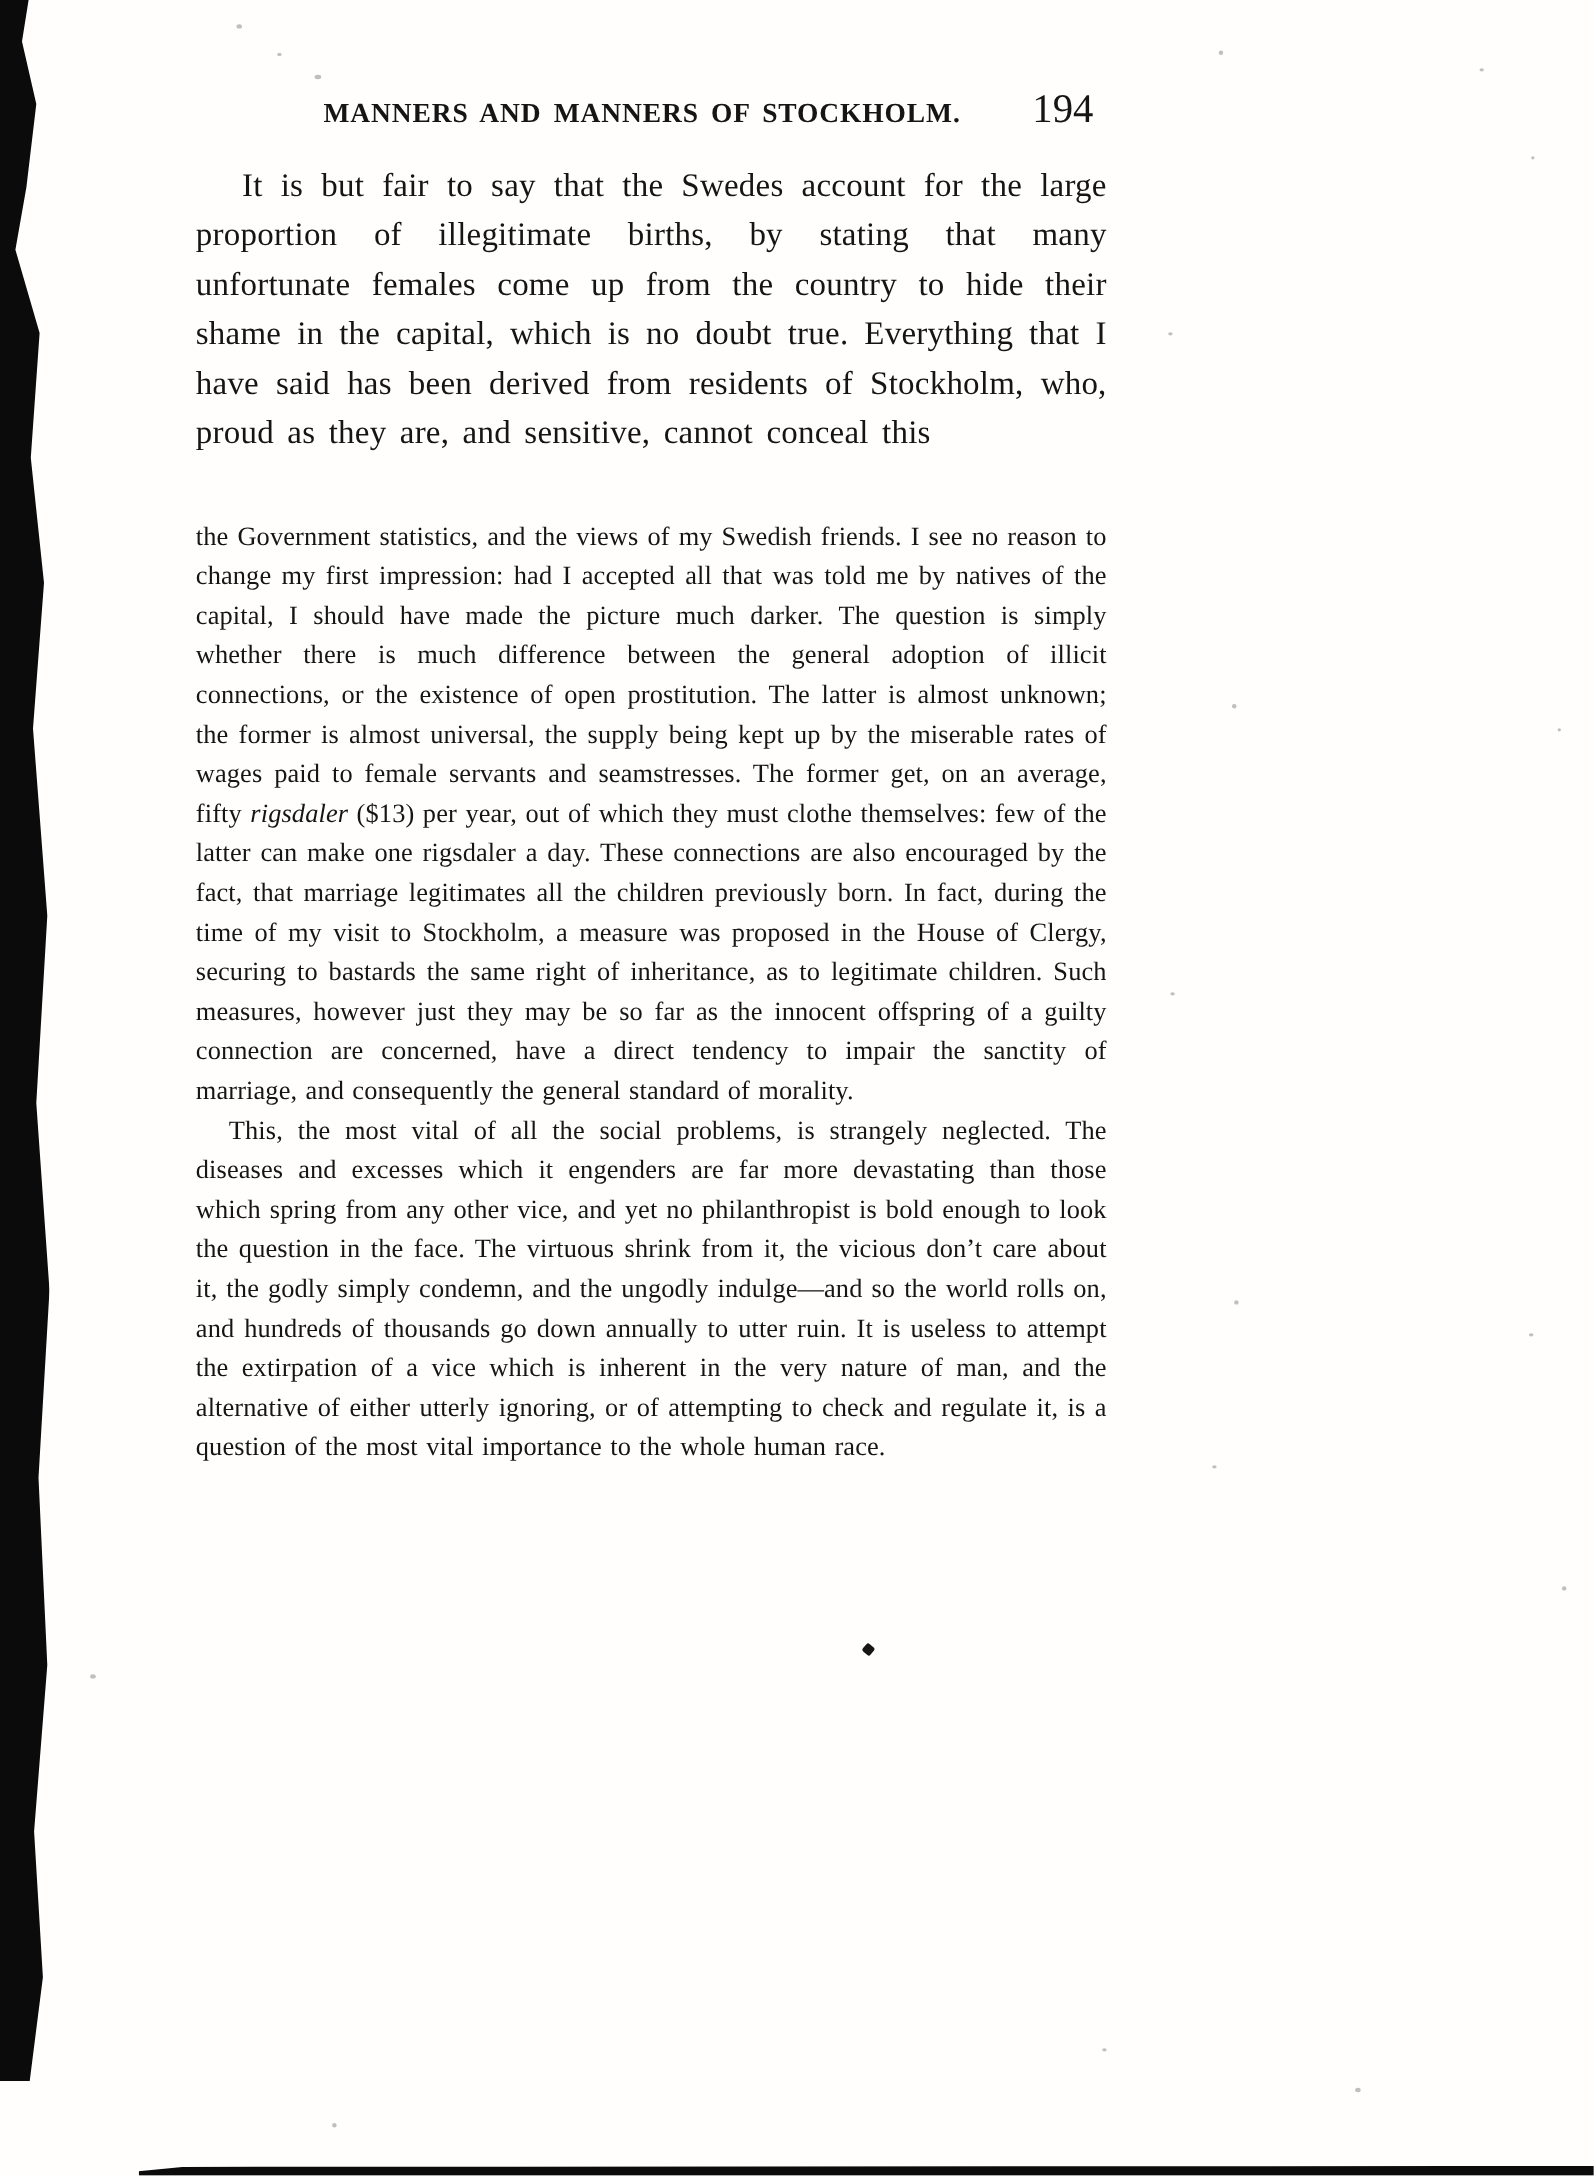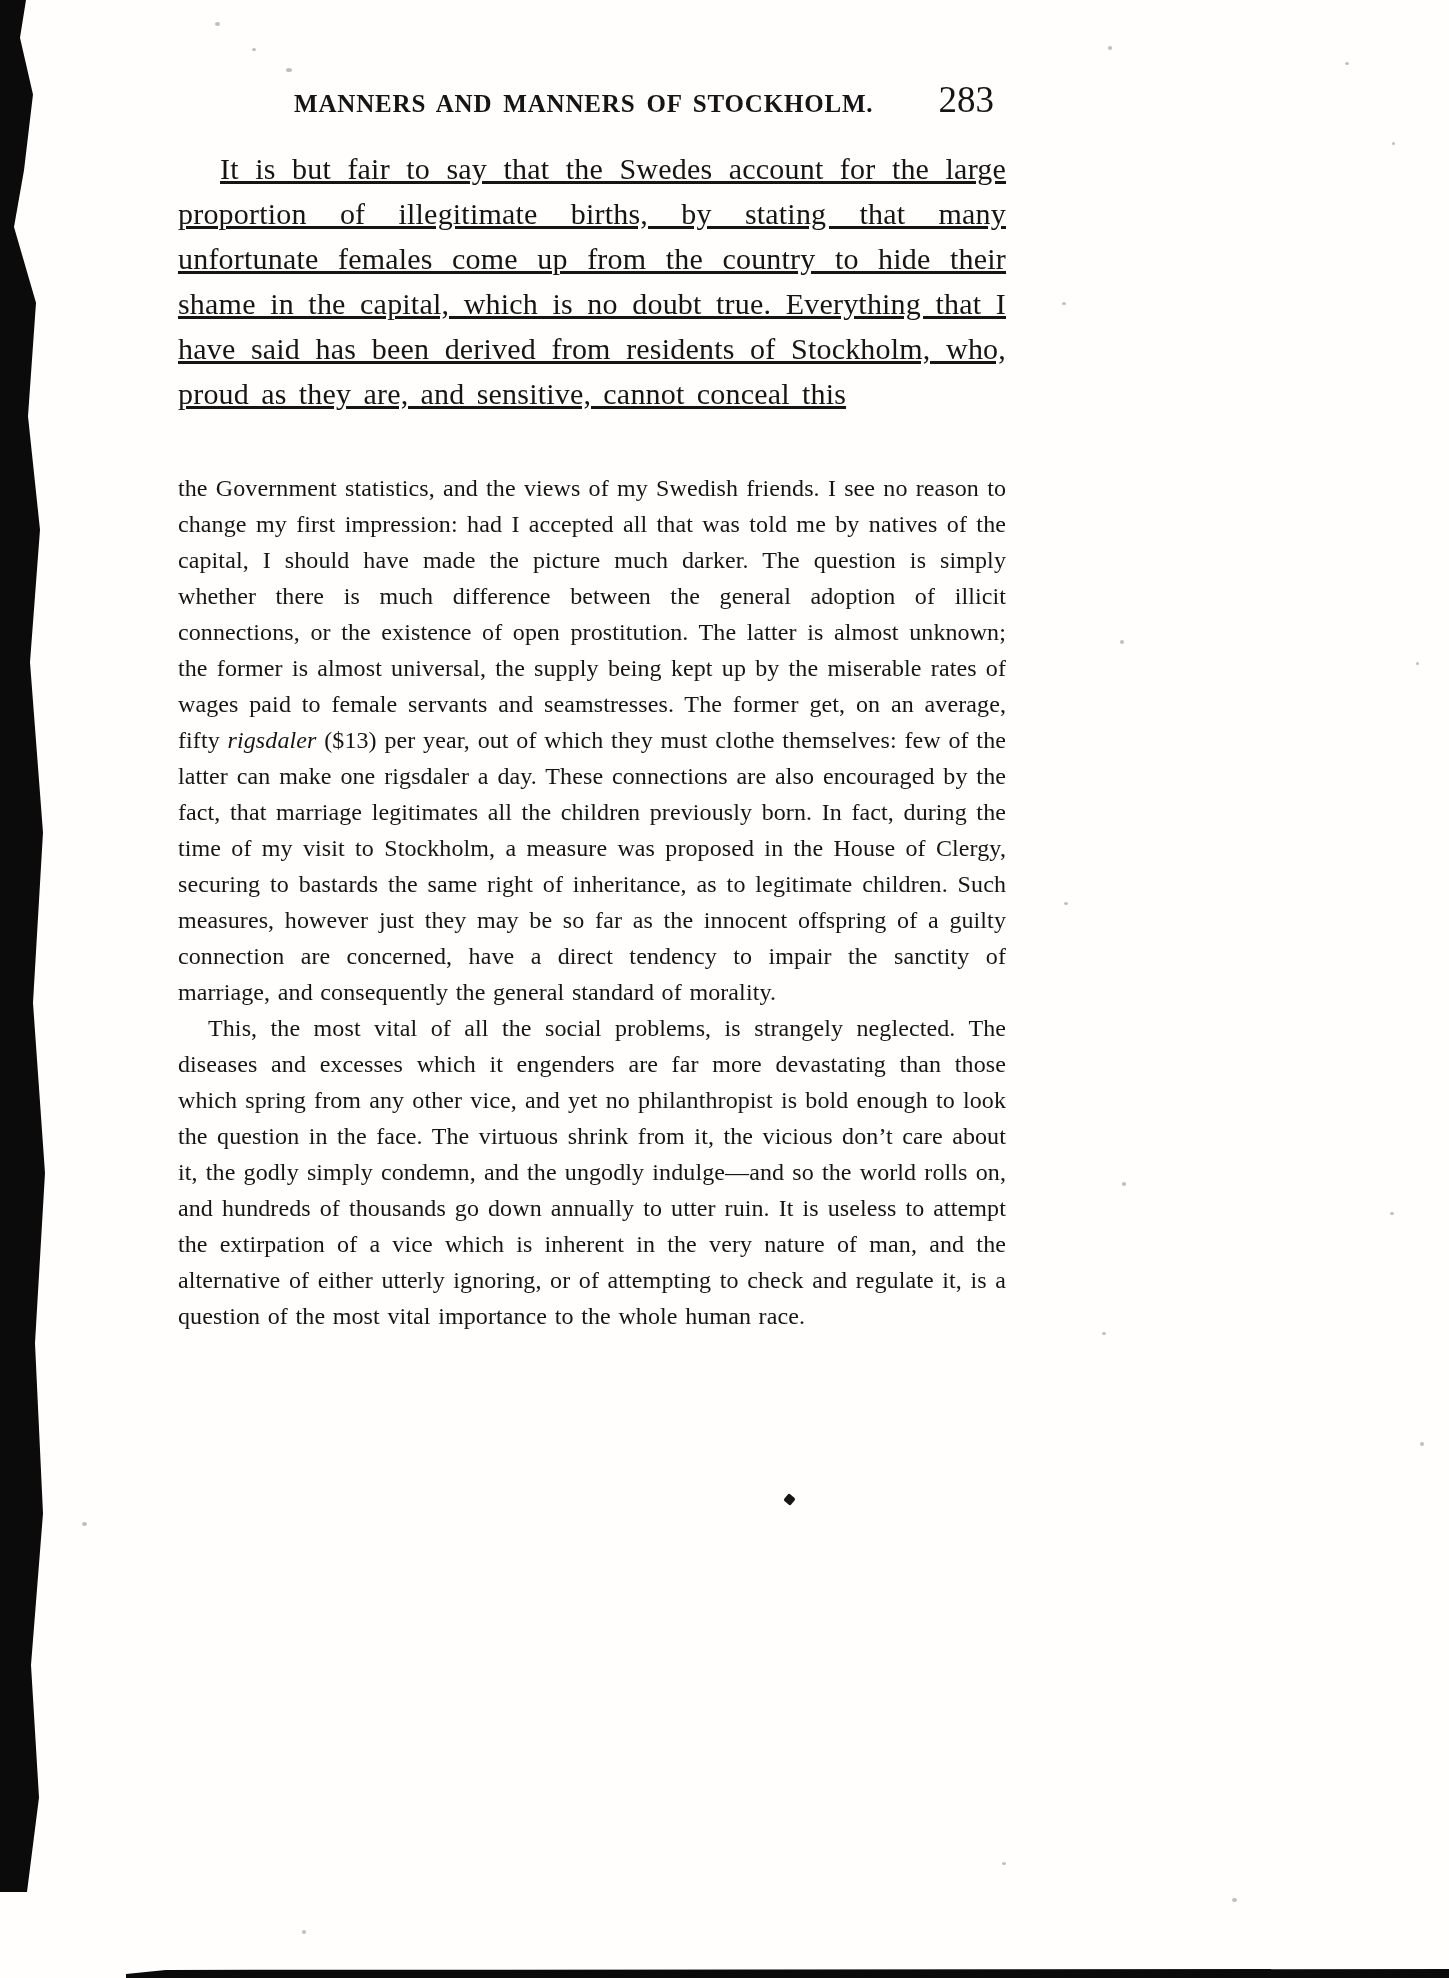--- a/index.html
+++ b/index.html
@@ -82,21 +82,20 @@
     font-size: 37px;
   }
   .body-text {
     margin: 16px 0 0 0;
     font-size: 30px;
     line-height: 45px;
     text-align: justify;
     text-indent: 42px;
     word-spacing: 4.5px;
     letter-spacing: 0.2px;
-    text-decoration: underline;
   }
   .footnote {
     margin-top: 54px;
     font-size: 24px;
     line-height: 36px;
     text-align: justify;
     word-spacing: 1.5px;
     letter-spacing: 0.1px;
   }
   .footnote p {
@@ -135,21 +134,21 @@
   <span class="speckle" style="left:1232px; top:1898px; width:5px; height:4px;"></span>
   <span class="speckle" style="left:302px; top:1930px; width:4px; height:4px;"></span>
   <span class="speckle" style="left:1002px; top:1862px; width:4px; height:3px;"></span>
 
   <span class="ink-mark"></span>
 
   <div class="page-content">
 
     <header class="running-head">
       <span class="head-title">MANNERS AND MANNERS OF STOCKHOLM.</span>
-      <span class="page-number">283</span>
+      <span class="page-number">194</span>
     </header>
 
     <p class="body-text">It is but fair to say that the Swedes account for the large proportion of illegitimate births, by stating that many unfortunate females come up from the country to hide their shame in the capital, which is no doubt true. Everything that I have said has been derived from residents of Stockholm, who, proud as they are, and sensitive, cannot conceal this</p>
 
     <section class="footnote">
         <p><span>the Government statistics, and the views of my Swedish friends. I see no reason to change my first impression: had I accepted all that was told me by natives of the capital, I should have made the picture much darker. The question is simply whether there is much difference between the general adoption of illicit connections, or the existence of open prostitution. The latter is almost unknown; the former is almost universal, the supply being kept up by the miserable rates of wages paid to female servants and seamstresses. The former get, on an average, fifty </span><em>rigsdaler</em><span> ($13) per year, out of which they must clothe themselves: few of the latter can make one rigsdaler a day. These connections are also encouraged by the fact, that marriage legitimates all the children previously born. In fact, during the time of my visit to Stockholm, a measure was proposed in the House of Clergy, securing to bastards the same right of inheritance, as to legitimate children. Such measures, however just they may be so far as the innocent offspring of a guilty connection are concerned, have a direct tendency to impair the sanctity of marriage, and consequently the general standard of morality.</span></p>
         <p class="indent"><span>This, the most vital of all the social problems, is strangely neglected. The diseases and excesses which it engenders are far more devastating than those which spring from any other vice, and yet no philanthropist is bold enough to look the question in the face. The virtuous shrink from it, the vicious don’t care about it, the godly simply condemn, and the ungodly indulge—and so the world rolls on, and hundreds of thousands go down annually to utter ruin. It is useless to attempt the extirpation of a vice which is inherent in the very nature of man, and the alternative of either utterly ignoring, or of attempting to check and regulate it, is a question of the most vital importance to the whole human race.</span></p>
       </section>
 
   </div>

